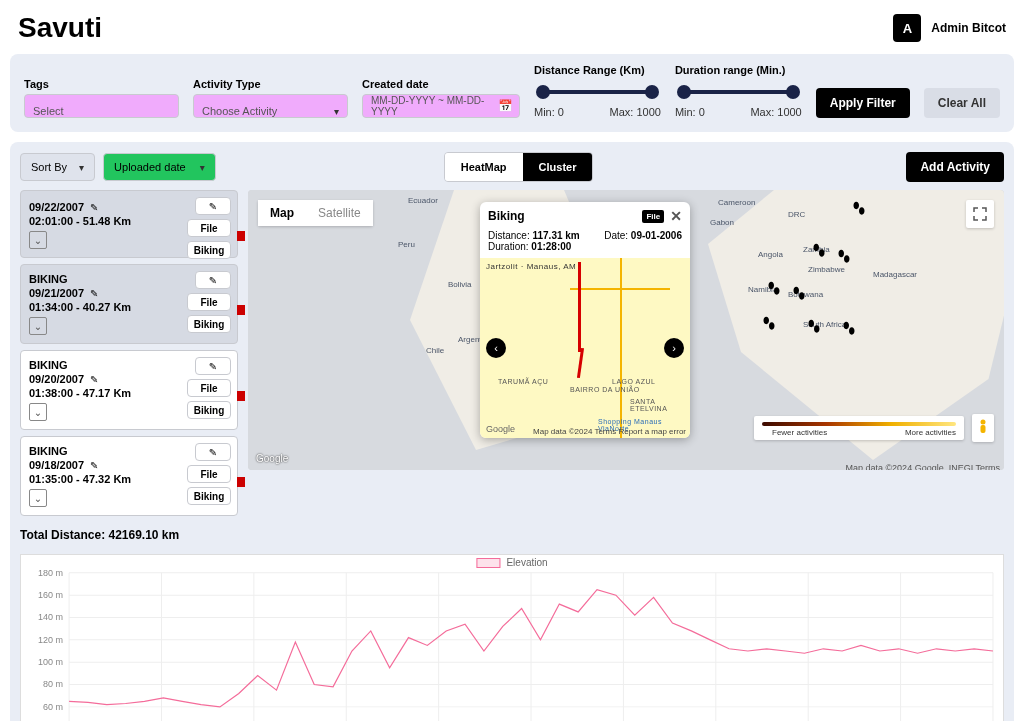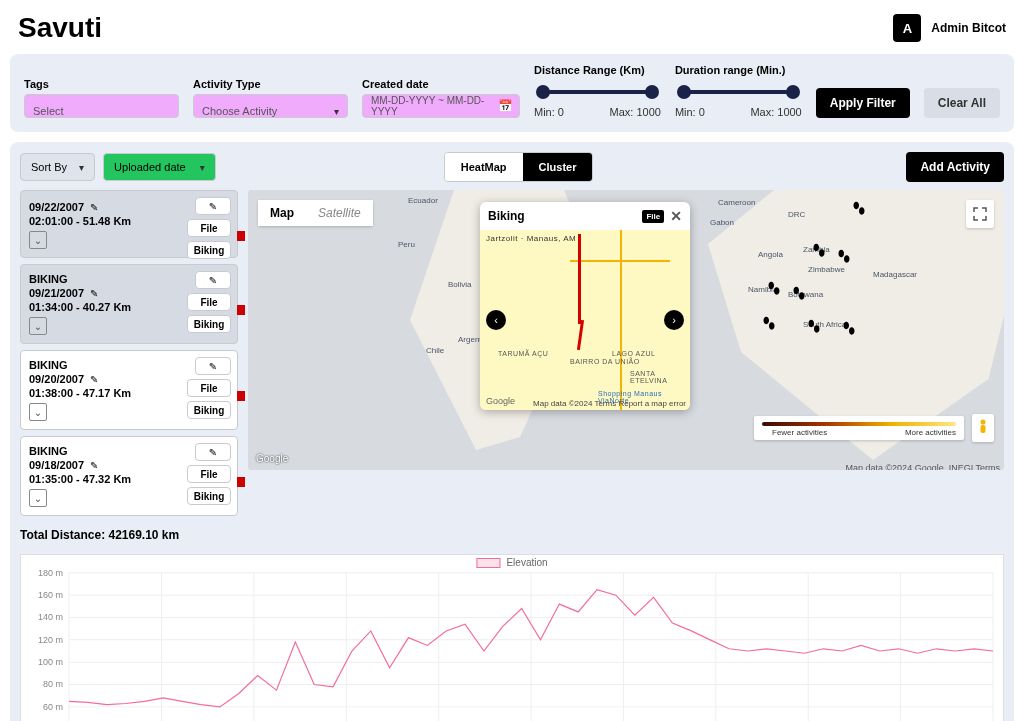--- a/index.html
+++ b/index.html
@@ -49,21 +49,21 @@
 .expand { width: 18px; height: 18px; border: 1px solid #888; border-radius: 2px; display: flex; align-items: center; justify-content: center; margin-top: 4px; font-size: 10px; color: #555; }
 .map-area { flex: 1; position: relative; background: #d1d4d8; border-radius: 4px; overflow: hidden; height: 280px; }
 .ocean { position: absolute; inset: 0; background: #d7dadf; }
 .continent { position: absolute; background: #f0ede6; }
 .sa { left: 140px; top: 0; width: 220px; height: 260px; clip-path: polygon(30% 0, 80% 0, 95% 30%, 60% 95%, 40% 100%, 10% 50%); }
 .af { left: 460px; top: 0; width: 330px; height: 270px; clip-path: polygon(20% 0, 90% 0, 95% 20%, 85% 70%, 50% 100%, 10% 60%, 0 20%); }
 .footprint { position: absolute; width: 22px; height: 22px; color: #000; }
 .footprint svg { width: 100%; height: 100%; }
 .map-toggle { position: absolute; top: 10px; left: 10px; background: #fff; border-radius: 2px; box-shadow: 0 1px 3px rgba(0,0,0,0.2); display: flex; }
 .mt-btn { padding: 6px 12px; font-size: 12px; font-weight: 700; border: none; background: #fff; }
-.mt-btn.inactive { color: #888; font-weight: 400; font-style: italic; }
+.mt-btn.inactive { color: #888; font-weight: 400; }
 .fullscreen { position: absolute; top: 10px; right: 10px; width: 28px; height: 28px; background: #fff; border-radius: 2px; box-shadow: 0 1px 3px rgba(0,0,0,0.2); display: flex; align-items: center; justify-content: center; }
 .popup { position: absolute; left: 232px; top: 12px; width: 210px; background: #fff; border-radius: 6px; box-shadow: 0 2px 10px rgba(0,0,0,0.3); overflow: hidden; }
 .popup-head { display: flex; align-items: center; justify-content: space-between; padding: 6px 8px; font-weight: 700; font-size: 12px; }
 .popup-head .flex { display: flex; align-items: center; gap: 6px; }
 .file-chip { background: #000; color: #fff; font-size: 8px; padding: 2px 4px; border-radius: 2px; font-weight: 700; }
 .close-x { font-size: 14px; color: #555; cursor: pointer; }
 .popup-body { padding: 0 8px 6px; font-size: 10px; }
 .popup-row { display: flex; justify-content: space-between; }
 .popup-map { height: 180px; background: #fef9c3; position: relative; overflow: hidden; }
 .road-orange { position: absolute; width: 2px; background: #f4b400; }
@@ -288,20 +288,27 @@
             </svg>
         </div>
 
         <div class="popup">
           <div class="popup-head">
             <span>Biking</span>
             <div class="flex">
               <span class="file-chip">File</span>
               <span class="close-x">✕</span>
             </div>
+          </div>
+          <div class="popup-body">
+            <div class="popup-row">
+              <span><span>Distance:</span> <b>117.31 km</b></span>
+              <span><span>Date:</span> <b>09-01-2006</b></span>
+            </div>
+            <div><span>Duration:</span> <b>01:28:00</b></div>
           </div>
           <div class="popup-map">
             <div class="place-label" style="left:6px;top:4px;font-size:8px;color:#333">Jartzolit · Manaus, AM</div>
             <div class="road-orange" style="left:140px;top:0;height:180px"></div>
             <div class="road-orange" style="left:90px;top:30px;height:2px;width:100px"></div>
             <div class="route-red" style="left:98px;top:4px;height:90px"></div>
             <div class="route-red" style="left:99px;top:90px;height:30px;transform:rotate(8deg)"></div>
             <div class="place-label" style="left:18px;top:120px">TARUMÃ AÇU</div>
             <div class="place-label" style="left:90px;top:128px">BAIRRO DA UNIÃO</div>
             <div class="place-label" style="left:132px;top:120px">LAGO AZUL</div>

